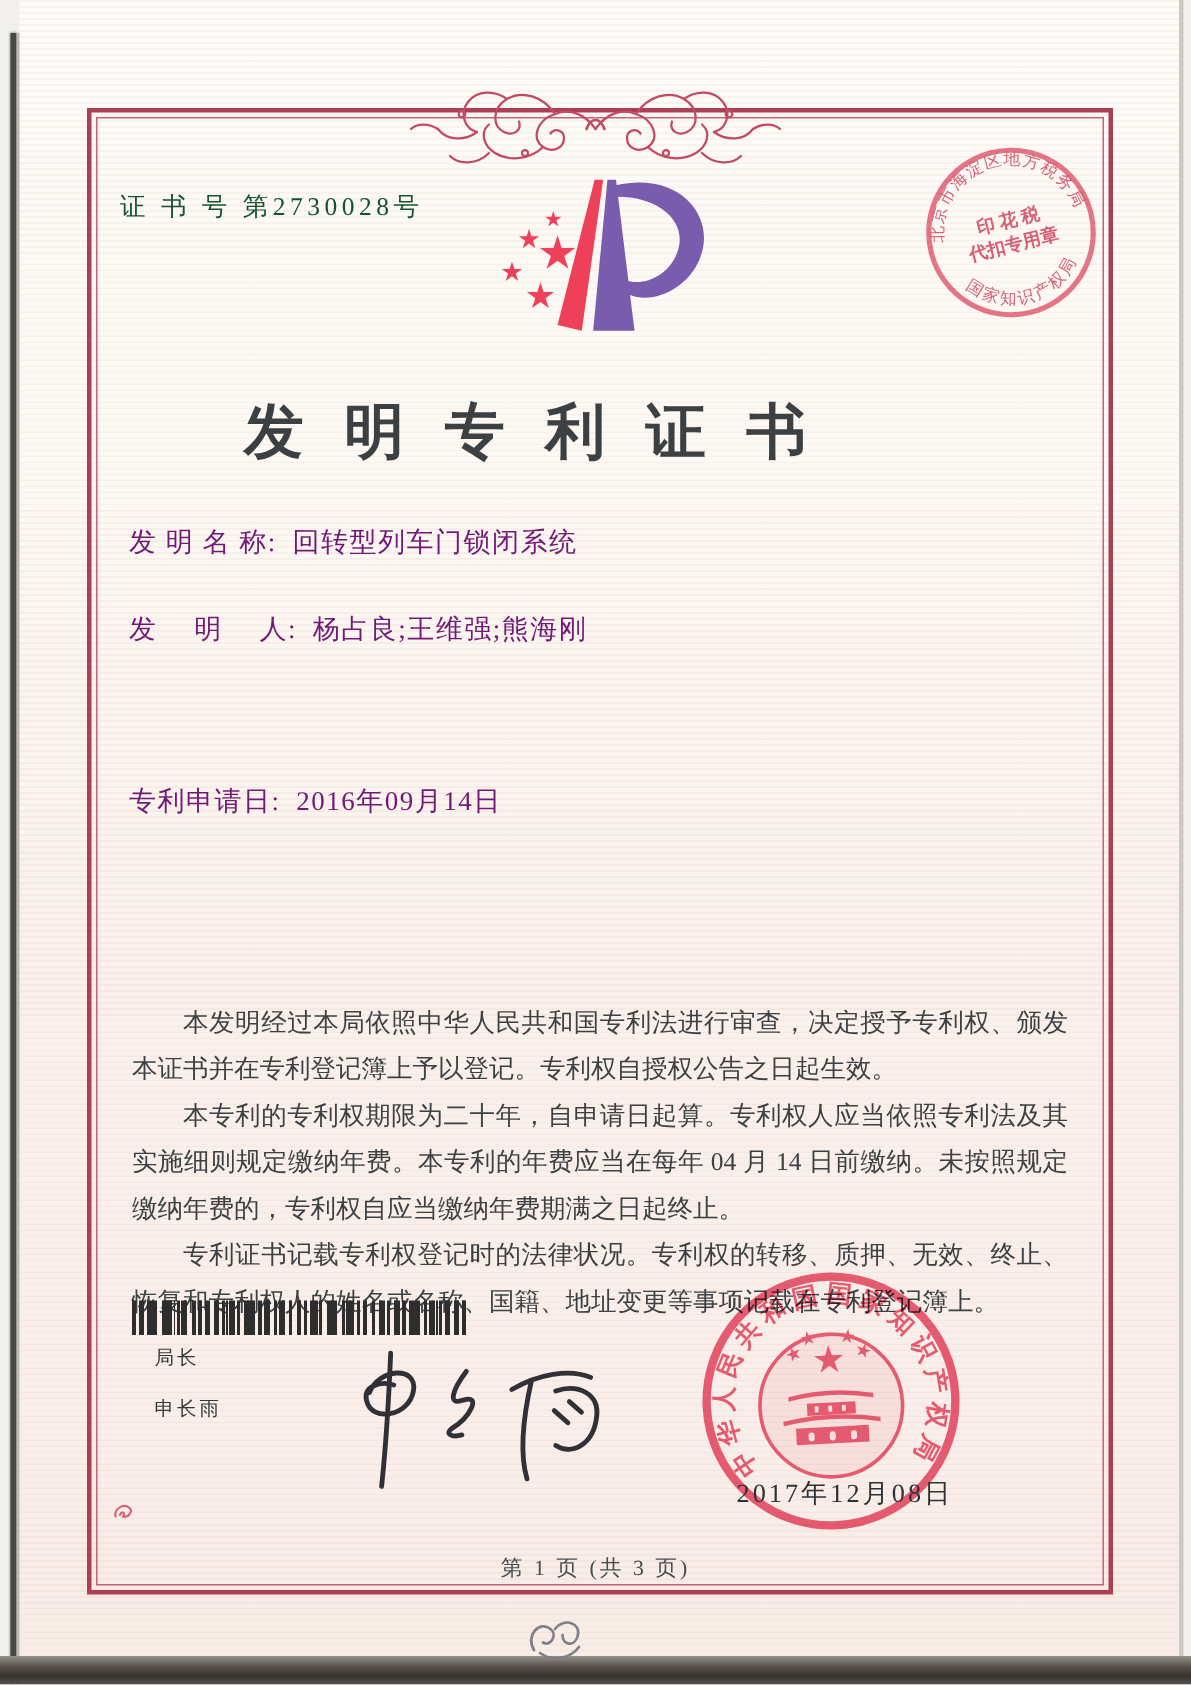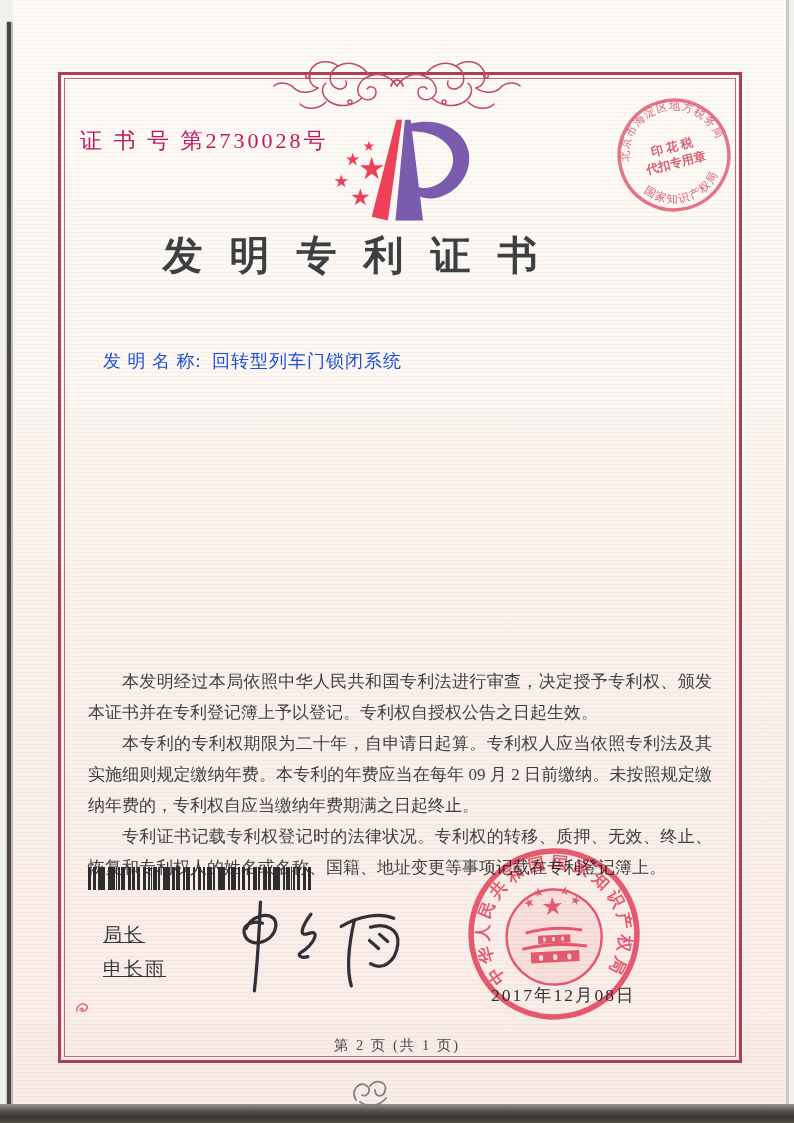--- a/index.html
+++ b/index.html
@@ -23,41 +23,41 @@
 
   
   .frame {
     position:absolute; left:58px; top:72px; width:684px; height:991px;
     border:3px solid #ad3f55;
   }
   .frame::after {
     content:""; position:absolute; inset:3px; border:1px solid #c56377;
   }
 
-  .cert-no { position:absolute; left:80px; top:126px; font-size:22px; letter-spacing:3px; color:#be185d; }
-
-  .title { position:absolute; left:0; top:228px; width:700px; text-align:center;
+  .cert-no { position:absolute; left:80px; top:126px; font-size:17px; letter-spacing:3px; color:#14532d; }
+
+  .title { position:absolute; left:0; top:260px; width:700px; text-align:center;
     font-size:40px; font-weight:600; color:#3c4043; letter-spacing:27px; text-indent:27px; }
 
-  .field-row { position:absolute; left:103px; font-size:18px; color:#1d4ed8; white-space:nowrap; }
+  .field-row { position:absolute; left:86px; font-size:18px; color:#701a75; white-space:nowrap; }
   .field-row .lbl { letter-spacing:1px; }
   .field-row .val { margin-left:6px; letter-spacing:1px; }
 
   .body-text { position:absolute; left:88px; top:666px; width:624px;
     font-size:17px; line-height:31px; color:#3d4144; text-align:justify; }
   .body-text p { text-indent:2em; }
 
   .barcode { position:absolute; left:88px; top:867px; width:224px; height:23px;
     background:
       repeating-linear-gradient(90deg,#2d2d2d 0 2px, rgba(0,0,0,0) 2px 5px),
       repeating-linear-gradient(90deg,#2d2d2d 0 1px, rgba(0,0,0,0) 1px 7px),
       repeating-linear-gradient(90deg,#2d2d2d 0 3px, rgba(0,0,0,0) 3px 11px);
   }
 
-  .signer { position:absolute; left:103px; top:918px; font-size:19px; color:#35383b; line-height:34px; letter-spacing:2px;text-decoration:underline; }
+  .signer { position:absolute; left:103px; top:888px; font-size:13px; color:#35383b; line-height:34px; letter-spacing:2px; }
 
   .signature-svg { position:absolute; left:212px; top:892px; }
 
   .stamp { mix-blend-mode:multiply; opacity:.93; }
   .tax-stamp { position:absolute; left:607px; top:88px; }
   .official-seal { position:absolute; left:463px; top:843px; }
   .seal-date { position:absolute; left:491px; top:983px; font-size:17.5px; color:#2e3134; letter-spacing:2px; z-index:5; }
 
   .footer { position:absolute; left:0; top:1036px; width:794px; text-align:center;
     font-size:14.5px; color:#484b4e; letter-spacing:2px; }
@@ -140,24 +140,32 @@
       <text x="66" y="78" text-anchor="middle" class="arc-text" font-size="12" font-weight="bold">代扣专用章</text>
     </g>
   </svg>
 
   <div class="title">发明专利证书</div>
 
   <div class="field-row" style="top:349px">
     <span class="lbl">发 明 名 称:</span>
     <span class="val">回转型列车门锁闭系统</span>
   </div>
+  <div class="field-row" style="top:407px">
+    <span class="lbl">发　 明 　人:</span>
+    <span class="val">杨占良;王维强;熊海刚</span>
+  </div>
+  <div class="field-row" style="top:522px">
+    <span class="lbl">专利申请日:</span>
+    <span class="val">2016年09月14日</span>
+  </div>
 
   <div class="body-text">
     <p>本发明经过本局依照中华人民共和国专利法进行审查，决定授予专利权、颁发本证书并在专利登记簿上予以登记。专利权自授权公告之日起生效。</p>
-    <p>本专利的专利权期限为二十年，自申请日起算。专利权人应当依照专利法及其实施细则规定缴纳年费。本专利的年费应当在每年 09 月 2 日前缴纳。未按照规定缴纳年费的，专利权自应当缴纳年费期满之日起终止。</p>
+    <p>本专利的专利权期限为二十年，自申请日起算。专利权人应当依照专利法及其实施细则规定缴纳年费。本专利的年费应当在每年 04 月 14 日前缴纳。未按照规定缴纳年费的，专利权自应当缴纳年费期满之日起终止。</p>
     <p>专利证书记载专利权登记时的法律状况。专利权的转移、质押、无效、终止、恢复和专利权人的姓名或名称、国籍、地址变更等事项记载在专利登记簿上。</p>
   </div>
 
   <div class="barcode"></div>
 
   <div class="signer">
     <div>局长</div>
     <div>申长雨</div>
   </div>
 
@@ -201,21 +209,21 @@
           <rect x="74" y="110" width="4" height="6" rx="2"></rect>
           <rect x="88" y="110" width="4" height="6" rx="2"></rect>
           <rect x="102" y="110" width="4" height="6" rx="2"></rect>
         </g>
       </g>
     </g>
   </svg>
 
   <div class="seal-date">2017年12月08日</div>
 
-  <div class="footer">第 2 页 (共 1 页)</div>
+  <div class="footer">第 1 页 (共 3 页)</div>
 
   <svg class="squiggle" width="48" height="36" viewBox="0 0 48 36">
     <g stroke="#80808a" stroke-width="1.8" fill="none" stroke-linecap="round">
       <path d="M8,24 C2,14 12,4 19,10 C24,14 19,22 14,19"></path>
       <path d="M22,10 C28,2 40,6 37,15 C35,22 27,21 27,14"></path>
       <path d="M12,26 C20,32 32,30 38,22"></path>
     </g>
   </svg>
 
   <svg class="ink-mark" width="18" height="18" viewBox="0 0 18 18">

